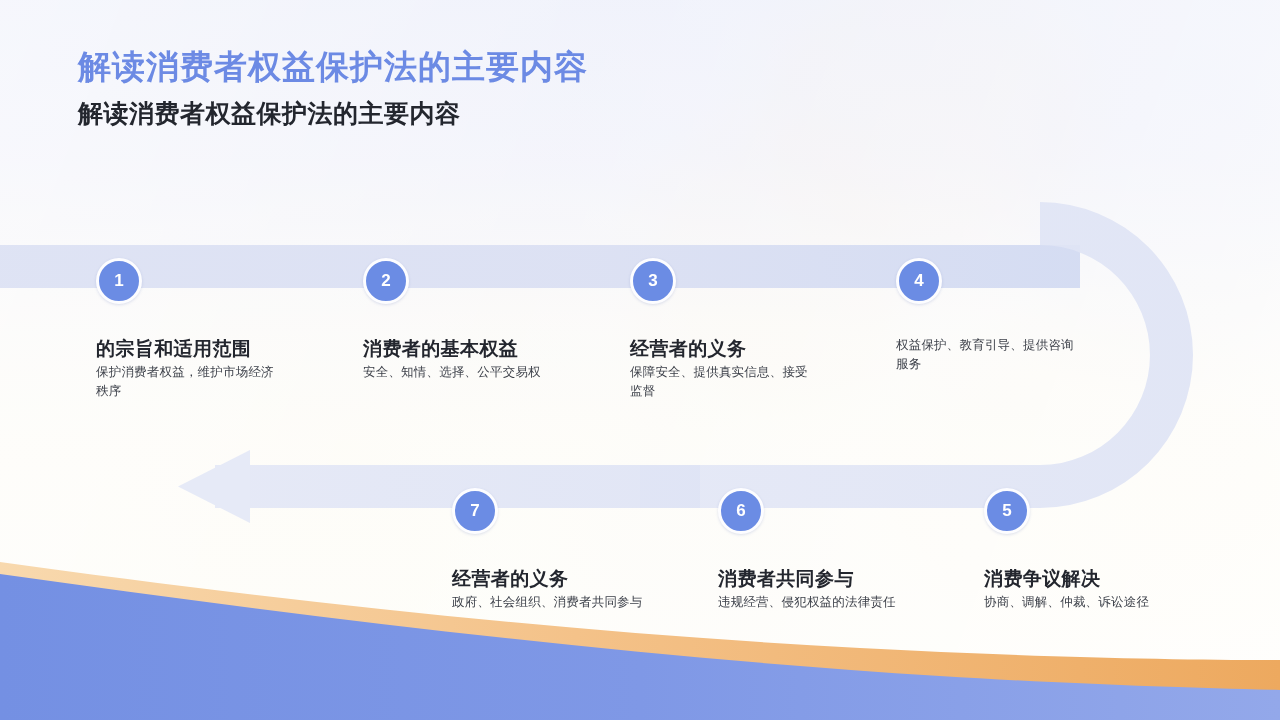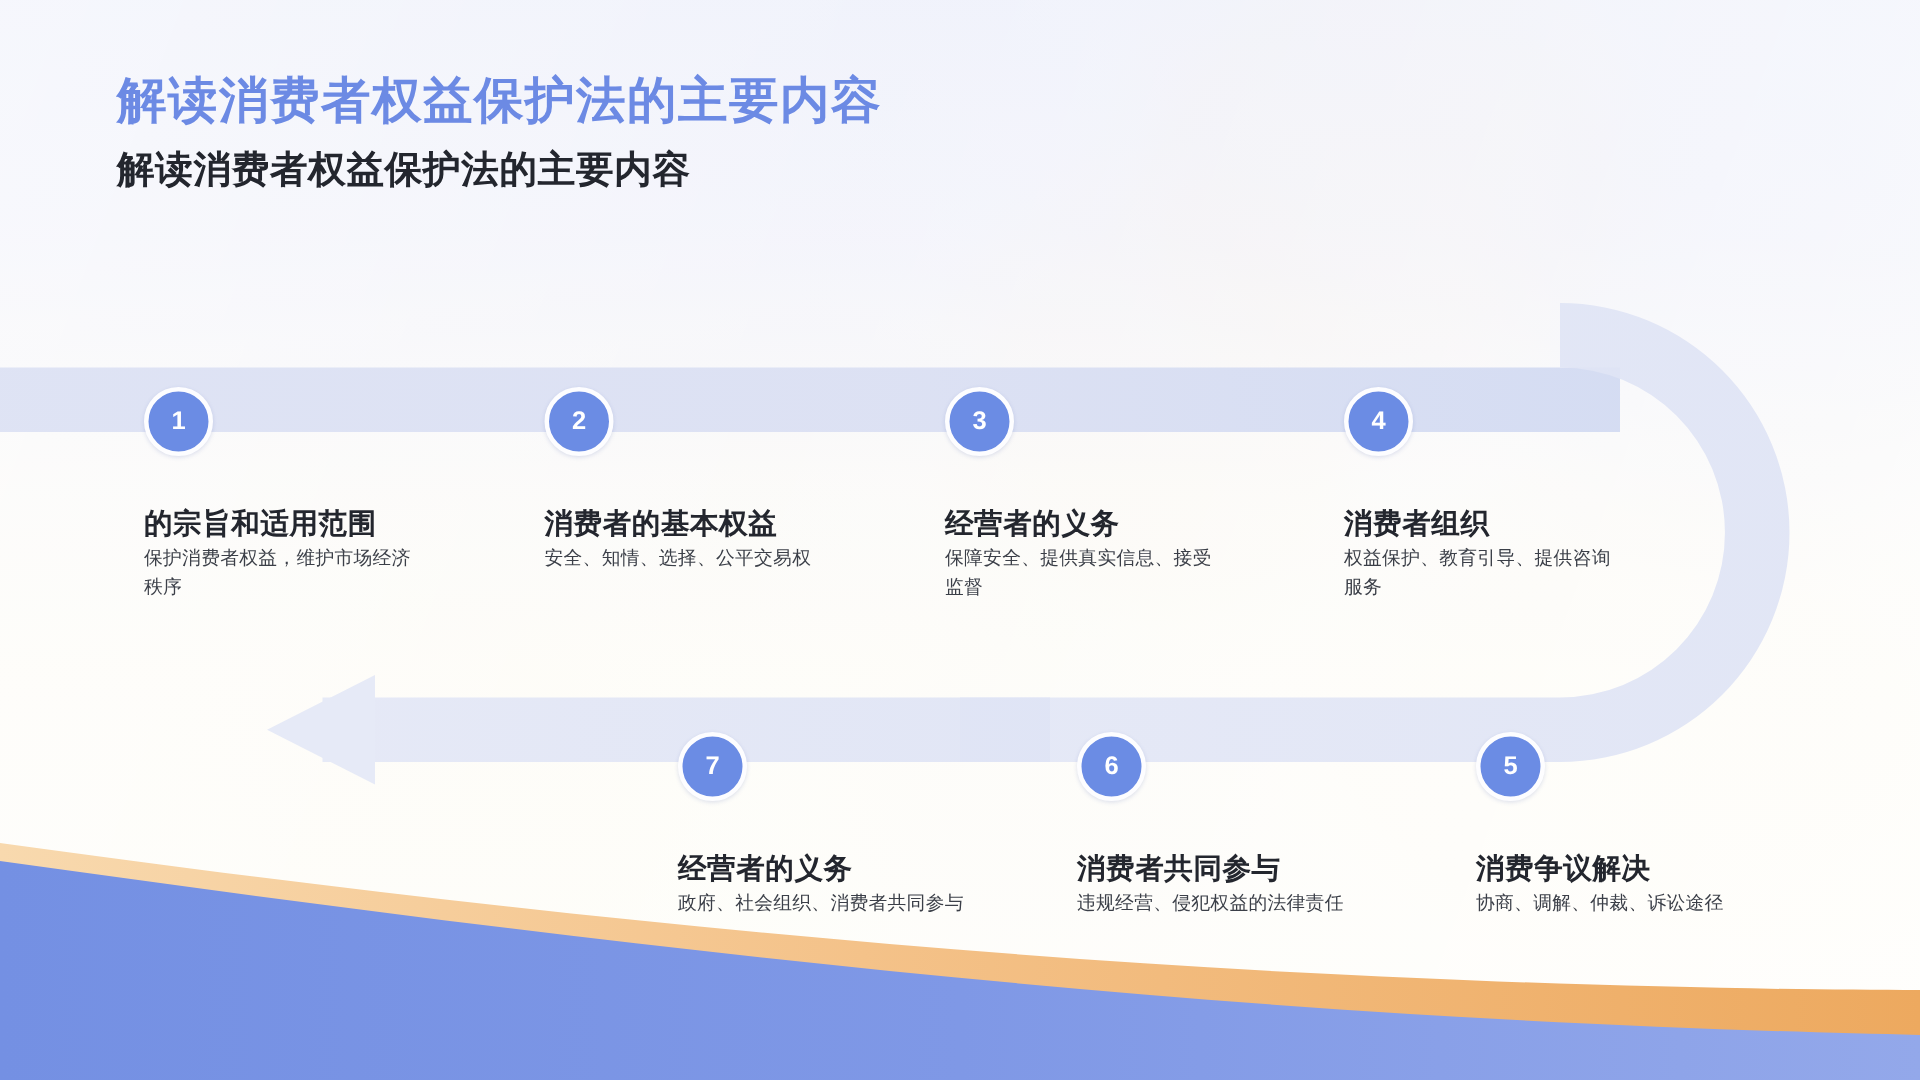--- a/index.html
+++ b/index.html
@@ -143,21 +143,20 @@
 
   <div class="step r1" style="left:630px;top:258px;">
     <div class="circle">3</div>
     <div class="s-title">经营者的义务</div>
     <div class="s-desc" style="white-space:pre-line;">保障安全、提供真实信息、接受
 监督</div>
   </div>
 
   <div class="step r1" style="left:896px;top:258px;">
     <div class="circle">4</div>
-    <div class="s-title">消费者组织</div>
     <div class="s-desc" style="white-space:pre-line;">权益保护、教育引导、提供咨询
 服务</div>
   </div>
 
   <div class="step r2 nowrap" style="left:452px;top:488px;">
     <div class="circle">7</div>
     <div class="s-title">经营者的义务</div>
     <div class="s-desc">政府、社会组织、消费者共同参与</div>
   </div>
 

